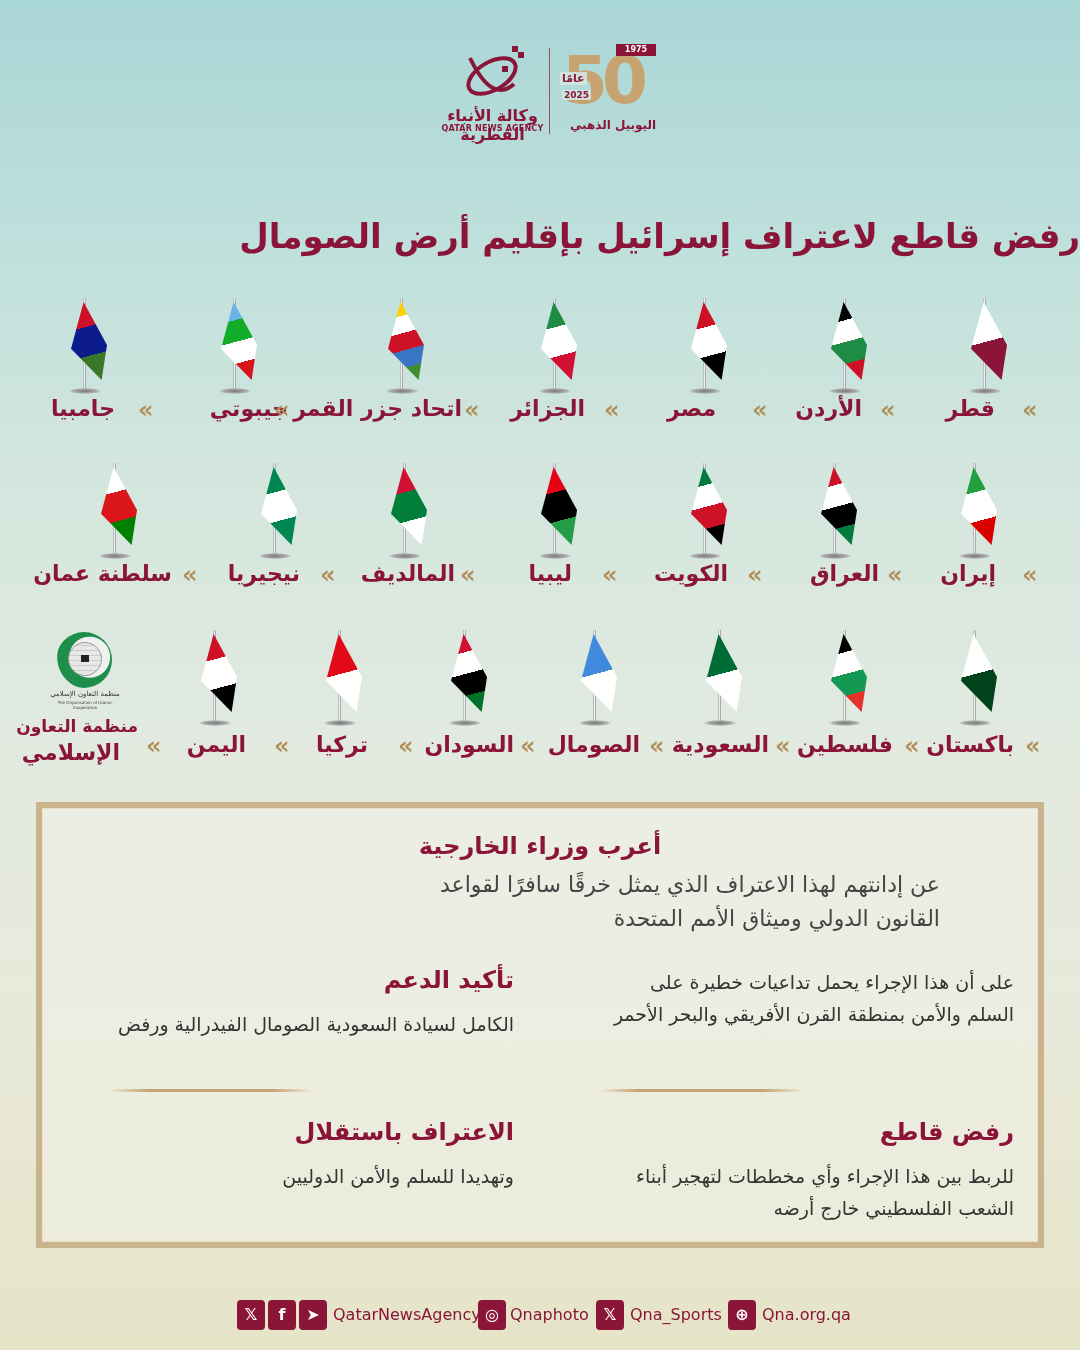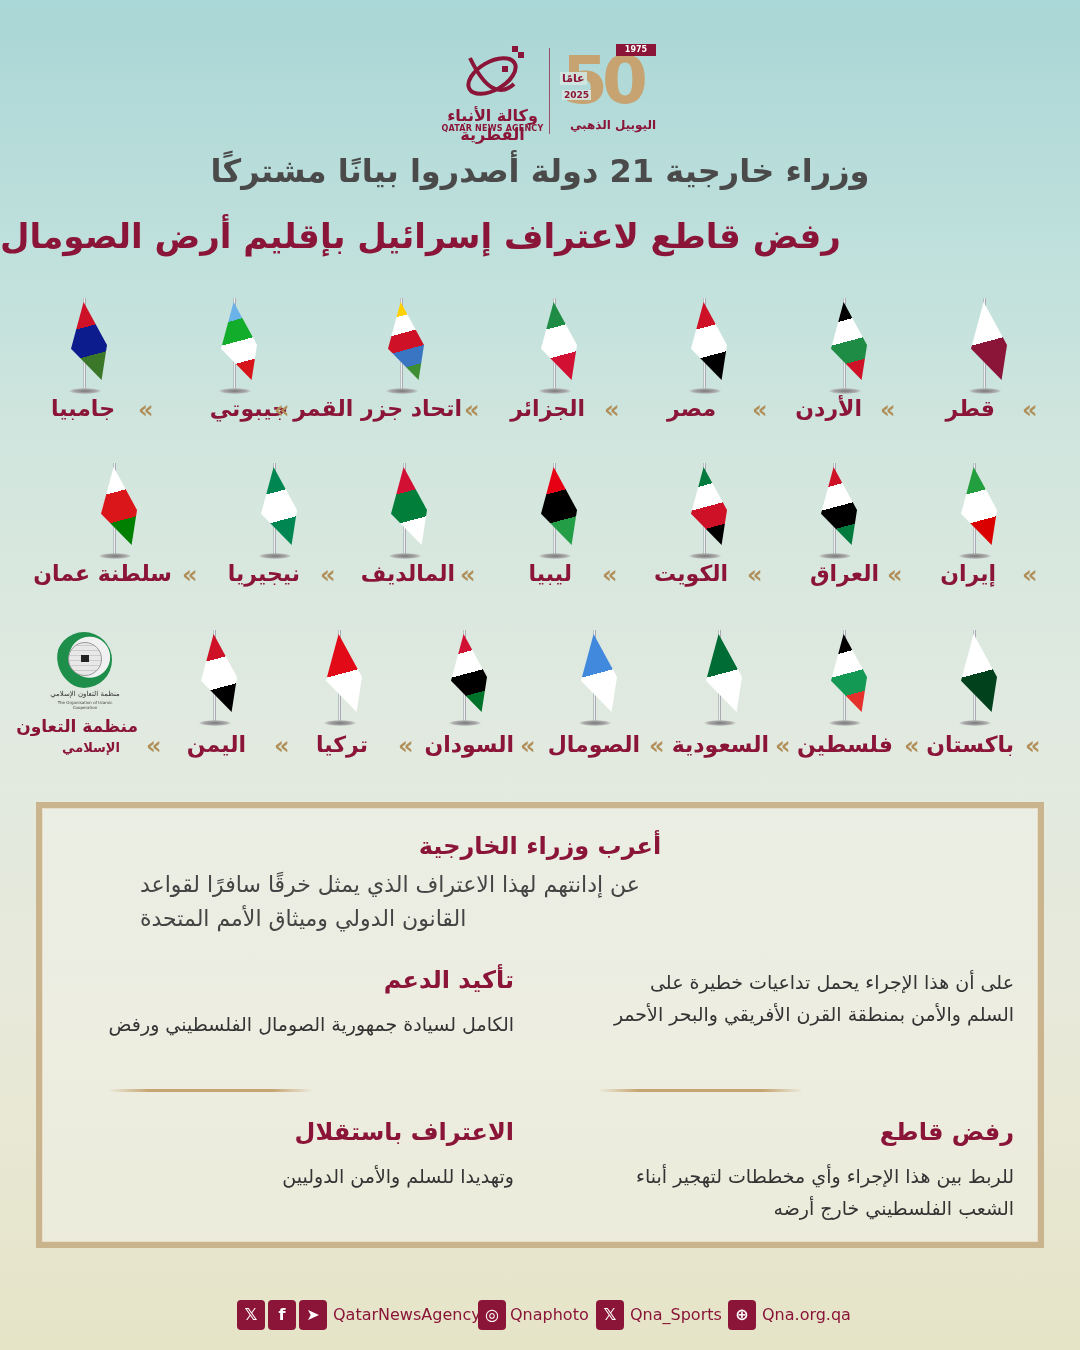--- a/index.html
+++ b/index.html
@@ -21,42 +21,42 @@
   .logo-divider { position: absolute; left: 549px; top: 6px; width: 1px; height: 86px; background: #8a1538; opacity: 0.7; }
   .jubilee { position: absolute; left: 558px; top: 0; width: 110px; height: 96px; }
   .jub-year-top { position: absolute; left: 58px; top: 2px; width: 40px; height: 12px; background: #8a1538; color: #fff; font-size: 8px; font-weight: bold; text-align: center; line-height: 12px; }
   .jub-50 { position: absolute; left: 4px; top: 4px; font-size: 66px; font-weight: bold; color: #c6a370; line-height: 70px; font-family: "DejaVu Sans", sans-serif; letter-spacing: -6px; }
   .jub-ayaman { position: absolute; left: 2px; top: 30px; font-size: 11px; font-weight: bold; color: #8a1538; direction: rtl; background: rgba(210,230,225,0.9); padding: 0 2px; }
   .jub-year-bottom { position: absolute; left: 4px; top: 48px; font-size: 9px; font-weight: bold; color: #8a1538; background: rgba(210,230,225,0.9); padding: 0 2px; }
   .jub-label { position: absolute; left: 0; top: 76px; width: 110px; text-align: center; font-size: 12px; font-weight: bold; color: #8a1538; direction: rtl; }
 
   
   .title1 { position: absolute; top: 152px; left: 0; width: 1080px; text-align: center; font-size: 32px; font-weight: bold; color: #4a4a4a; }
-  .title2 { position: absolute; top: 216px; left: 0; width: 1080px; text-align: left; font-size: 34px; font-weight: bold; color: #8a1538; }
+  .title2 { position: absolute; top: 216px; left: 0; width: 1080px; text-align: right; font-size: 34px; font-weight: bold; color: #8a1538; }
 
   
   .flag-row { position: absolute; left: 0; width: 1080px; height: 140px; direction: ltr; }
   .flag-stand { position: absolute; width: 60px; height: 100px; }
   .flag-pole { position: absolute; left: 28px; top: 0; width: 3px; height: 92px; background: linear-gradient(90deg,#9aa,#eee,#889); }
   .flag-base { position: absolute; left: 14px; top: 90px; width: 32px; height: 6px; border-radius: 50%; background: radial-gradient(ellipse at center, #777 0%, #aaa 50%, rgba(0,0,0,0) 75%); }
   .flag-cloth { position: absolute; left: 16px; top: 4px; width: 36px; height: 78px; clip-path: polygon(35% 0%, 100% 55%, 85% 100%, 0% 60%); }
   .country-name { position: absolute; font-size: 22px; font-weight: bold; color: #8a1538; white-space: nowrap; direction: rtl; }
   .chevron { position: absolute; font-size: 24px; font-weight: bold; color: #b08f5a; line-height: 24px; }
 
   .oic-logo { position: absolute; width: 70px; height: 70px; }
   .oic-ring { position: absolute; left: 6px; top: 0; width: 56px; height: 56px; border-radius: 50%; background: radial-gradient(circle at 60% 45%, #f1f1f1 0%, #f1f1f1 44%, #1d8f4a 46%, #1d8f4a 70%, rgba(0,0,0,0) 72%); }
   .oic-globe { position: absolute; left: 18px; top: 10px; width: 34px; height: 34px; border-radius: 50%; border: 1px solid #999; background: repeating-linear-gradient(0deg, #e8e8e8 0 4px, #ccc 4px 5px); }
   .oic-kaaba { position: absolute; left: 31px; top: 23px; width: 8px; height: 7px; background: #222; }
   .oic-script { position: absolute; left: 0; top: 58px; width: 70px; text-align: center; font-size: 7px; color: #333; }
   .oic-en { position: absolute; left: 0; top: 68px; width: 70px; text-align: center; font-size: 4px; color: #444; }
 
   
   .info-box { position: absolute; left: 36px; top: 802px; width: 1008px; height: 446px; border: 6px solid #c9b48d; background: rgba(240,240,232,0.55); box-shadow: inset 0 0 0 1px #e9dfc8; }
   .box-lead-title { position: absolute; top: 832px; left: 0; width: 1080px; text-align: center; font-size: 24px; font-weight: bold; color: #8a1538; }
-  .box-lead-text { position: absolute; top: 868px; left: 140px; width: 800px; text-align: left; font-size: 22px; color: #444; line-height: 34px; }
+  .box-lead-text { position: absolute; top: 868px; left: 140px; width: 800px; text-align: right; font-size: 22px; color: #444; line-height: 34px; }
 
   .sec { position: absolute; width: 450px; text-align: right; direction: rtl; }
   .sec-title { font-size: 24px; font-weight: bold; color: #8a1538; margin-bottom: 14px; }
   .sec-text { font-size: 19px; color: #333; line-height: 32px; }
 
   .hr-line { position: absolute; top: 1089px; height: 3px; background: linear-gradient(90deg, rgba(198,163,112,0) 0%, #c6a370 20%, #c6a370 80%, rgba(198,163,112,0) 100%); }
 
   
   .footer { position: absolute; top: 1300px; left: 0; width: 1080px; height: 34px; direction: ltr; }
   .soc-icon { position: absolute; width: 28px; height: 30px; background: #8a1538; border-radius: 4px; color: #fff; font-weight: bold; font-size: 16px; text-align: center; line-height: 30px; }
@@ -82,21 +82,20 @@
     <div class="logo-divider"></div>
     <div class="jubilee">
       <div class="jub-50">50</div>
       <div class="jub-year-top">1975</div>
       <div class="jub-ayaman">عامًا</div>
       <div class="jub-year-bottom">2025</div>
       <div class="jub-label">اليوبيل الذهبي</div>
     </div>
   </div>
 
-  <div class="title1">وزراء خارجية 21 دولة أصدروا بيانًا مشتركًا</div>
   <div class="title2">رفض قاطع لاعتراف إسرائيل بإقليم أرض الصومال</div>
 
   <div id="flags-container">
       <div class="flag-row" style="top: 290px;">
         <div class="flag-stand" style="left: 955px; top: 8px;">
           <div class="flag-pole"></div>
           <div class="flag-cloth" style="background: linear-gradient(165deg, rgb(255, 255, 255) 0%, rgb(255, 255, 255) 50%, rgb(138, 21, 56) 50%, rgb(138, 21, 56) 100%);"></div>
           <div class="flag-base"></div>
         </div>
         <div class="country-name" style="right: 85px; top: 106px;">قطر</div>
@@ -247,38 +246,38 @@
         <div class="chevron" style="left: 274px; top: 112px;">«</div>
         <div class="chevron" style="left: 146px; top: 112px;">«</div>
         <div class="oic-logo" style="left: 50px; top: 10px;">
           <div class="oic-ring"></div>
           <div class="oic-globe"></div>
           <div class="oic-kaaba"></div>
           <div class="oic-script">منظمة التعاون الإسلامي</div>
           <div class="oic-en">The Organisation of Islamic Cooperation</div>
         </div>
         <div class="country-name" style="font-size: 17px; right: 942px; top: 94px;">منظمة التعاون</div>
-        <div class="country-name" style="font-size: 13px; right: 960px; top: 118px;">الإسلامي</div>
+        <div class="country-name" style="font-size: 22px; right: 960px; top: 118px;">الإسلامي</div>
       </div>
     </div>
 
   <div class="info-box"></div>
   <div class="box-lead-title">أعرب وزراء الخارجية</div>
   <div class="box-lead-text">
     <div>عن إدانتهم لهذا الاعتراف الذي يمثل خرقًا سافرًا لقواعد</div>
     <div>القانون الدولي وميثاق الأمم المتحدة</div>
   </div>
 
   <div class="sec" style="right:66px; top:966px;">
     <div class="sec-text">على أن هذا الإجراء يحمل تداعيات خطيرة على</div>
     <div class="sec-text">السلم والأمن بمنطقة القرن الأفريقي والبحر الأحمر</div>
   </div>
   <div class="sec" style="right:566px; top:966px;">
     <div class="sec-title">تأكيد الدعم</div>
-    <div class="sec-text">الكامل لسيادة جمهورية الصومال الفلسطيني ورفض</div>
+    <div class="sec-text">الكامل لسيادة السعودية الصومال الفيدرالية ورفض</div>
   </div>
 
   <div class="hr-line" style="left:108px; width:205px;"></div>
   <div class="hr-line" style="left:598px; width:205px;"></div>
 
   <div class="sec" style="right:66px; top:1118px;">
     <div class="sec-title">رفض قاطع</div>
     <div class="sec-text">للربط بين هذا الإجراء وأي مخططات لتهجير أبناء</div>
     <div class="sec-text">الشعب الفلسطيني خارج أرضه</div>
   </div>

